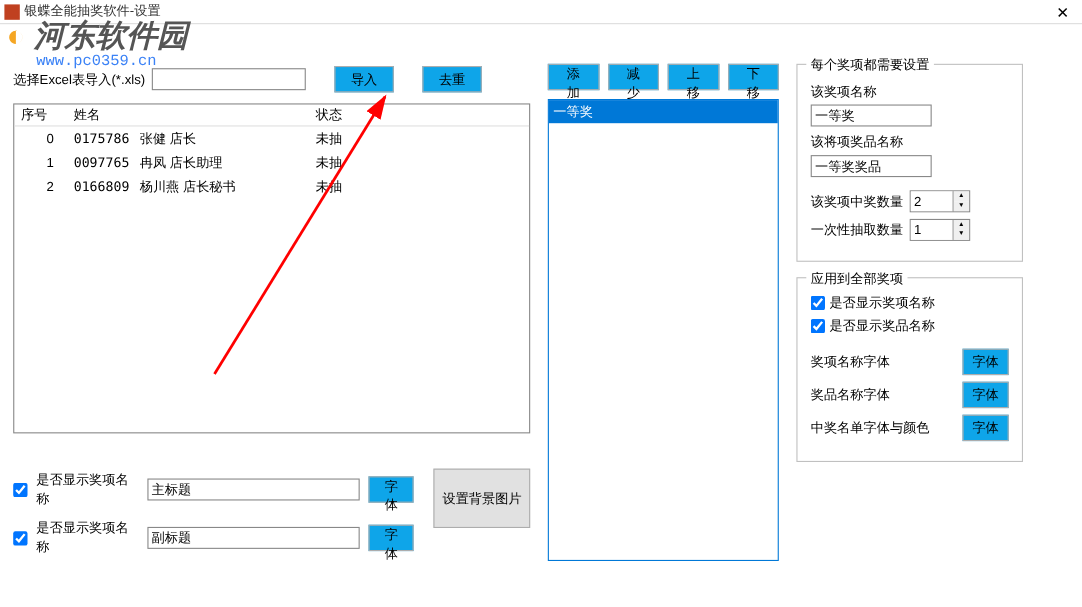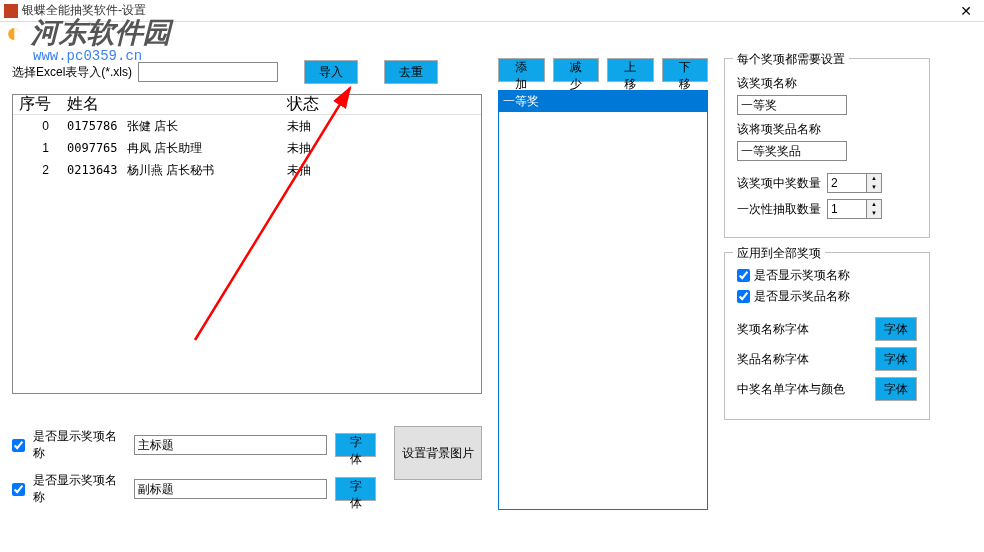--- a/index.html
+++ b/index.html
@@ -18,21 +18,21 @@
 .label { font-size: 12px; }
 .text-input { border: 1px solid #888; height: 20px; padding: 0 3px; font-size: 12px; background: #fff; }
 .btn { border: 1px solid #adadad; background: #0ea5e9; height: 24px; padding: 0 14px; font-size: 12px; cursor: pointer; font-family: Liberation Mono, monospace; }
 
 .main-row { display: flex; gap: 16px; }
 .left-col { width: 470px; }
 .center-col { width: 210px; }
 .right-col { width: 206px; }
 
 .table-box { border: 1px solid #888; height: 300px; background: #fff; }
-.table-head { display: flex; border-bottom: 1px solid #e0e0e0; height: 20px; align-items: center; font-size: 16px; }
+.table-head { display: flex; border-bottom: 1px solid #e0e0e0; height: 20px; align-items: center; font-size: 12px; }
 .table-head .th { padding: 0 6px; }
 .table-head .th1 { width: 48px; }
 .table-head .th2 { width: 220px; }
 .table-head .th3 { width: 60px; }
 .table-body .tr { display: flex; height: 22px; align-items: center; font-size: 12px; }
 .table-body .td { padding: 0 6px; }
 .table-body .td1 { width: 48px; text-align: right; padding-right: 12px; }
 .table-body .td2a { width: 60px; font-family: monospace; }
 .table-body .td2b { width: 160px; }
 .table-body .td3 { width: 60px; }
@@ -101,21 +101,21 @@
               <div class="td td3">未抽</div>
             </div>
             <div class="tr">
               <div class="td td1">1</div>
               <div class="td td2a">0097765</div>
               <div class="td td2b">冉凤  店长助理</div>
               <div class="td td3">未抽</div>
             </div>
             <div class="tr">
               <div class="td td1">2</div>
-              <div class="td td2a">0213643</div>
+              <div class="td td2a">0166809</div>
               <div class="td td2b">杨川燕  店长秘书</div>
               <div class="td td3">未抽</div>
             </div>
           </div>
       </div>
 
       <div class="bottom-left" style="display:flex; gap:18px; align-items:flex-start;">
         <div>
           <div class="row">
             <input type="checkbox" checked="" style="">

